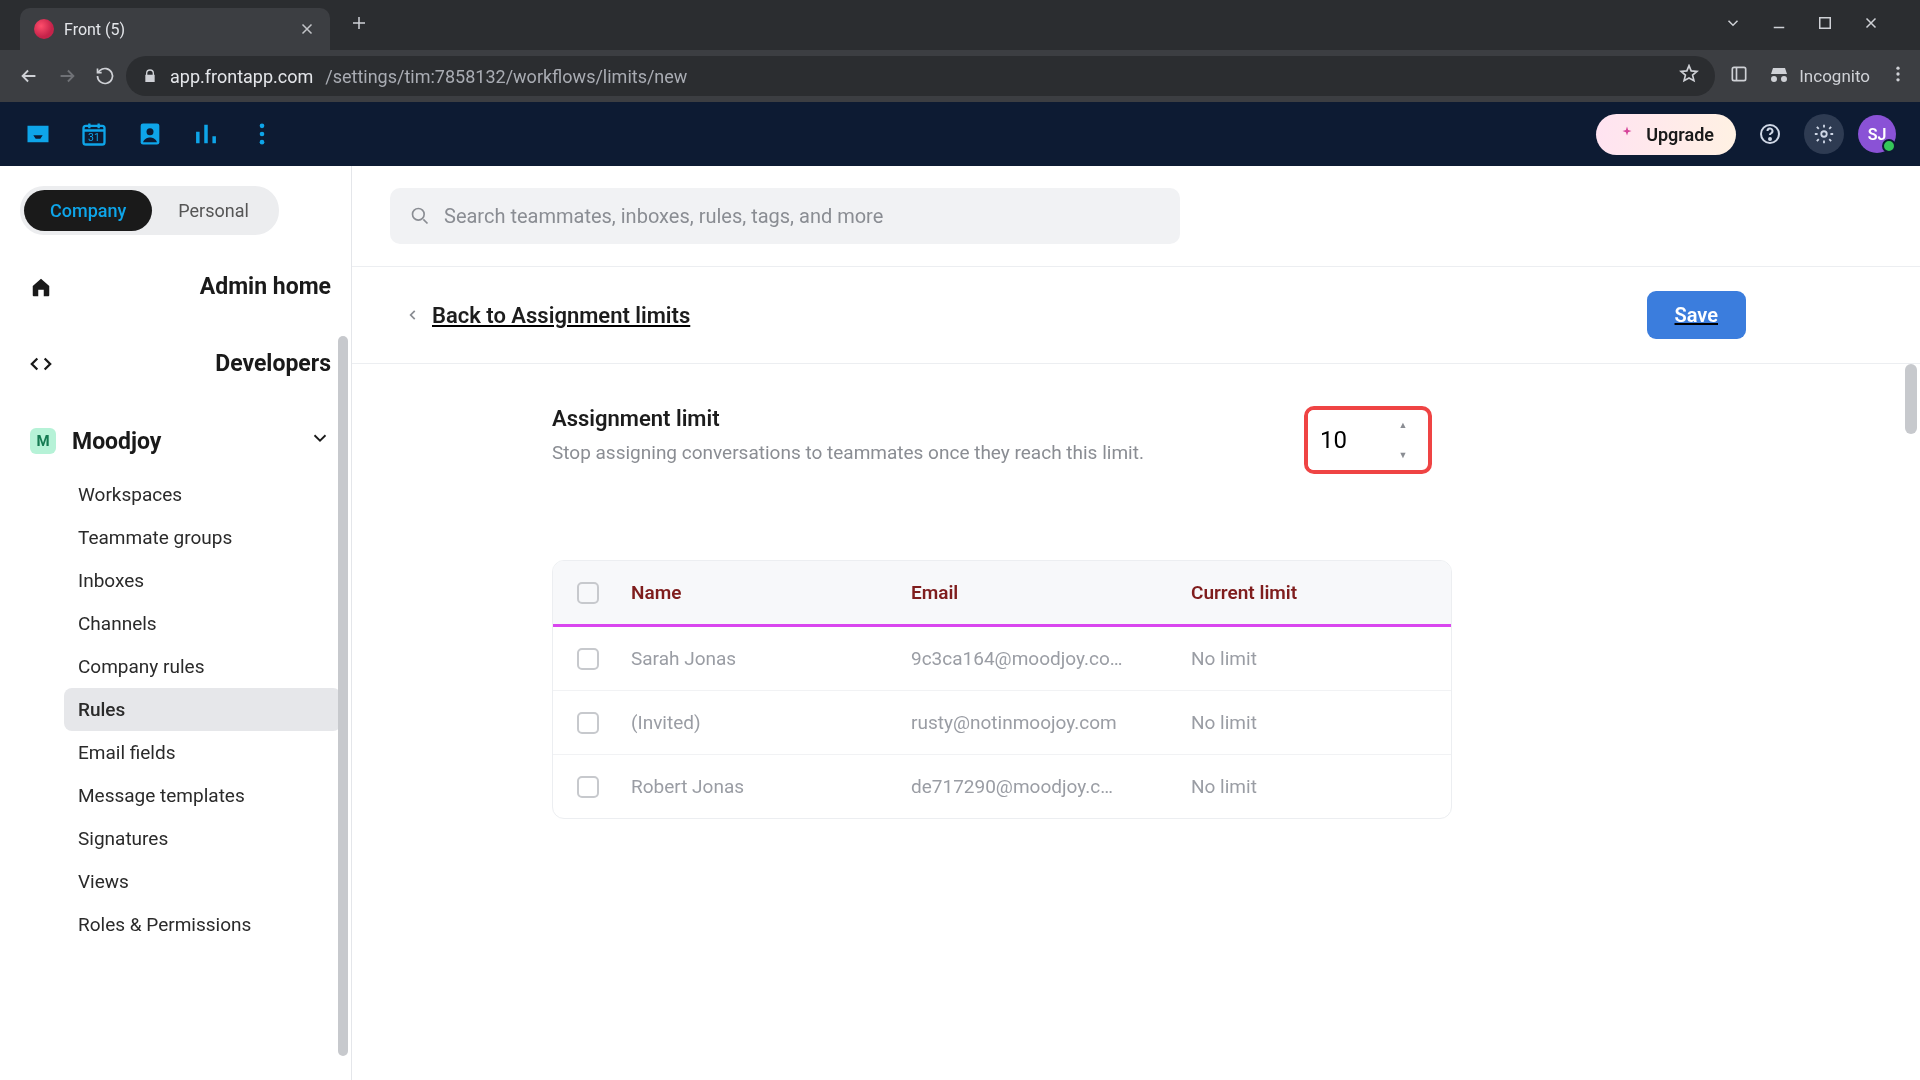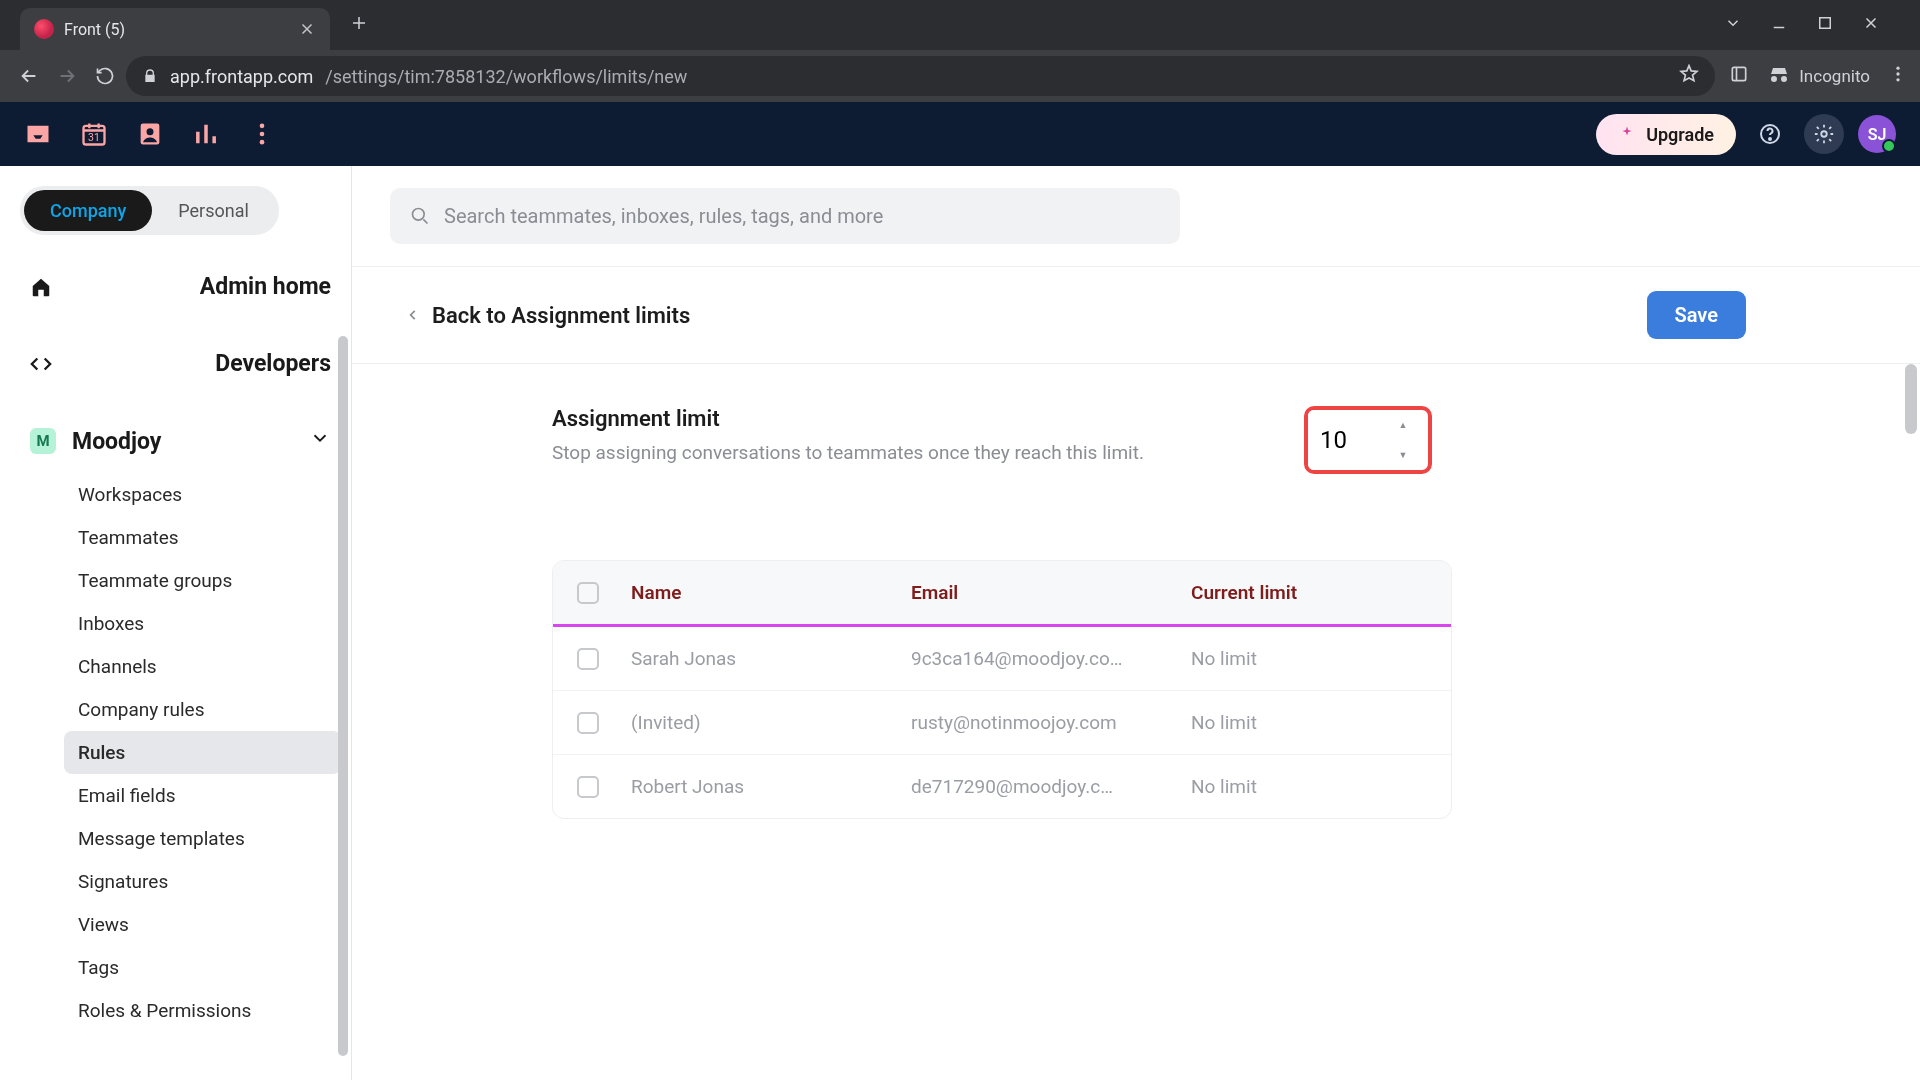--- a/index.html
+++ b/index.html
@@ -20,21 +20,21 @@
 .nav-btn { width: 34px; height: 34px; display: flex; align-items: center; justify-content: center; border-radius: 50%; }
 .nav-btn.disabled { opacity: .35; }
 .url-field { flex: 1; background: #2b2d30; border-radius: 24px; height: 40px; display: flex; align-items: center; padding: 0 16px; font-size: 18px; color: #cfd1d6; gap: 12px; }
 .url-text { color: #e4e6ea; }
 .url-path { color: #a9acb3; }
 .addr-right { display: flex; align-items: center; gap: 18px; margin-left: 10px; }
 .incognito-pill { display: flex; align-items: center; gap: 8px; font-size: 17px; }
 
 
 .app-topnav { height: 64px; background: #0d1b33; display: flex; align-items: center; padding: 0 24px; gap: 28px; }
-.topnav-icon { color: #fca5a5; width: 28px; height: 28px; display: flex; align-items: center; justify-content: center; }
+.topnav-icon { color: #0ea5e9; width: 28px; height: 28px; display: flex; align-items: center; justify-content: center; }
 .topnav-right { margin-left: auto; display: flex; align-items: center; gap: 14px; }
 .upgrade-btn { background: linear-gradient(90deg, #ffe3f1, #fff1e3); color: #1a1a1a; font-weight: 600; font-size: 18px; padding: 10px 22px; border-radius: 24px; display: flex; align-items: center; gap: 10px; }
 .topnav-circle { width: 40px; height: 40px; border-radius: 50%; display: flex; align-items: center; justify-content: center; }
 .topnav-circle.help { color: #cfd7e6; }
 .topnav-circle.settings { background: #2e3b52; color: #cfd7e6; }
 .avatar { width: 38px; height: 38px; border-radius: 50%; background: #8a52d6; color: #fff; font-weight: 600; font-size: 16px; display: flex; align-items: center; justify-content: center; position: relative; }
 .avatar::after { content: ""; position: absolute; bottom: 0; right: 0; width: 10px; height: 10px; background: #35c759; border-radius: 50%; border: 2px solid #0d1b33; }
 
 
 .app-body { display: flex; height: calc(1080px - 50px - 52px - 64px); }
@@ -49,21 +49,21 @@
 .workspace-badge { width: 26px; height: 26px; border-radius: 6px; background: #b6f2d7; color: #157a52; font-weight: 700; font-size: 15px; display: flex; align-items: center; justify-content: center; }
 .side-sublist { margin-left: 44px; margin-top: 6px; }
 .side-sub { padding: 10px 14px; font-size: 19px; color: #2a2a2a; border-radius: 8px; cursor: pointer; }
 .side-sub.active { background: #e6e7ea; font-weight: 500; }
 .chevron-expand { margin-left: auto; }
 
 
 .content { flex: 1; display: flex; flex-direction: column; min-width: 0; }
 .search-row { padding: 22px 38px; }
 .search-box { width: 790px; background: #f1f2f4; border-radius: 10px; height: 56px; display: flex; align-items: center; padding: 0 20px; gap: 14px; color: #8a8d93; font-size: 20px; }
-.page-header-row { border-top: 1px solid #eceef1; border-bottom: 1px solid #eceef1; padding: 24px 54px; display: flex; align-items: center; }
+.page-header-row { border-top: 1px solid #eceef1; border-bottom: 1px solid #eceef1; padding: 24px 54px; display: flex; align-items: center; text-decoration: underline; }
 .back-link { display: flex; align-items: center; gap: 12px; font-size: 22px; font-weight: 600; color: #1d1d1d; cursor: pointer; }
 .save-btn { margin-left: auto; background: #3b7ddd; color: #fff; font-weight: 600; font-size: 20px; padding: 12px 28px; border-radius: 9px; border: none; cursor: pointer; margin-right: 120px; }
 
 .section { padding: 42px 0 0 200px; position: relative; }
 .vscrollbar { position: absolute; right: 3px; top: 0; width: 12px; height: 70px; background: #c7c9cd; border-radius: 6px; }
 .section-row { display: flex; align-items: flex-start; gap: 60px; }
 .section-text h2 { font-size: 22px; font-weight: 600; color: #1c1c1c; margin-bottom: 10px; }
 .section-text p { font-size: 19px; color: #8a8d93; max-width: 680px; }
 .limit-input-wrap { display: flex; align-items: center; border: 4px solid #ef4444; border-radius: 10px; height: 68px; width: 128px; overflow: hidden; margin-left: 100px; }
 .limit-input { border: none; font-size: 24px; width: 82px; height: 100%; padding: 0 12px; outline: none; }
@@ -243,31 +243,29 @@
     <div class="side-item heading" style="margin-top:26px">
       <span class="workspace-badge">M</span>
       <span>Moodjoy</span>
       <span class="chevron-expand"><svg width="18" height="18" viewBox="0 0 24 24" stroke="currentColor" fill="none" stroke-width="2">
             <path d="M6 9l6 6 6-6"></path>
           </svg></span>
     </div>
 
     <div class="side-sublist" id="side-sublist">
         <div class="side-sub">Workspaces</div>
-        <div class="side-sub">Teammates</div>
         <div class="side-sub">Teammate groups</div>
         <div class="side-sub">Inboxes</div>
         <div class="side-sub">Channels</div>
         <div class="side-sub">Company rules</div>
         <div class="side-sub active">Rules</div>
         <div class="side-sub">Email fields</div>
         <div class="side-sub">Message templates</div>
         <div class="side-sub">Signatures</div>
         <div class="side-sub">Views</div>
-        <div class="side-sub">Tags</div>
         <div class="side-sub">Roles &amp; Permissions</div>
       </div>
     <div class="sidebar-scroll"></div>
   </div>
 
   <div class="content">
     <div class="search-row">
       <div class="search-box">
         <svg width="20" height="20" viewBox="0 0 24 24" stroke="currentColor" fill="none" stroke-width="2">
             <circle cx="10" cy="10" r="7"></circle>

